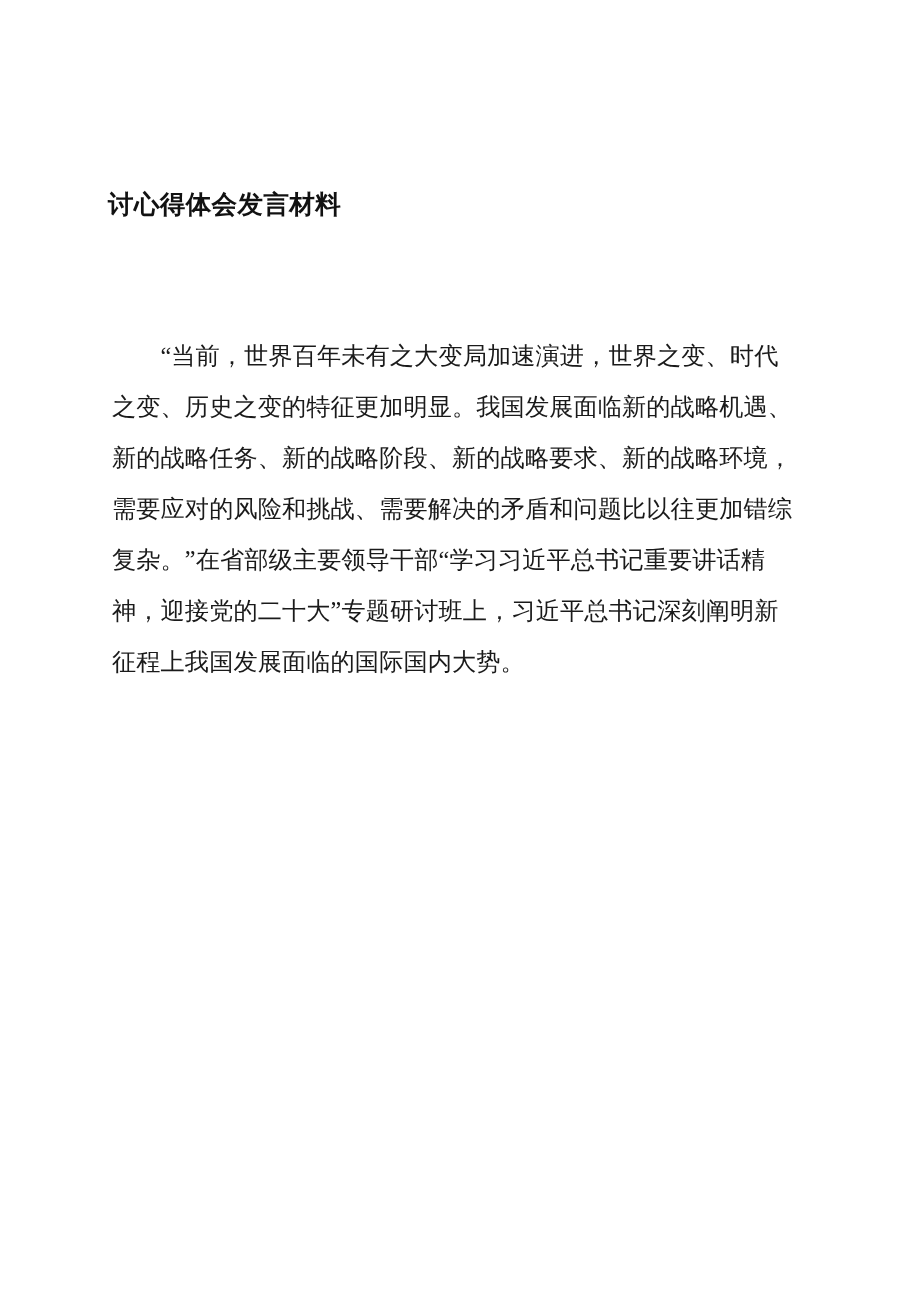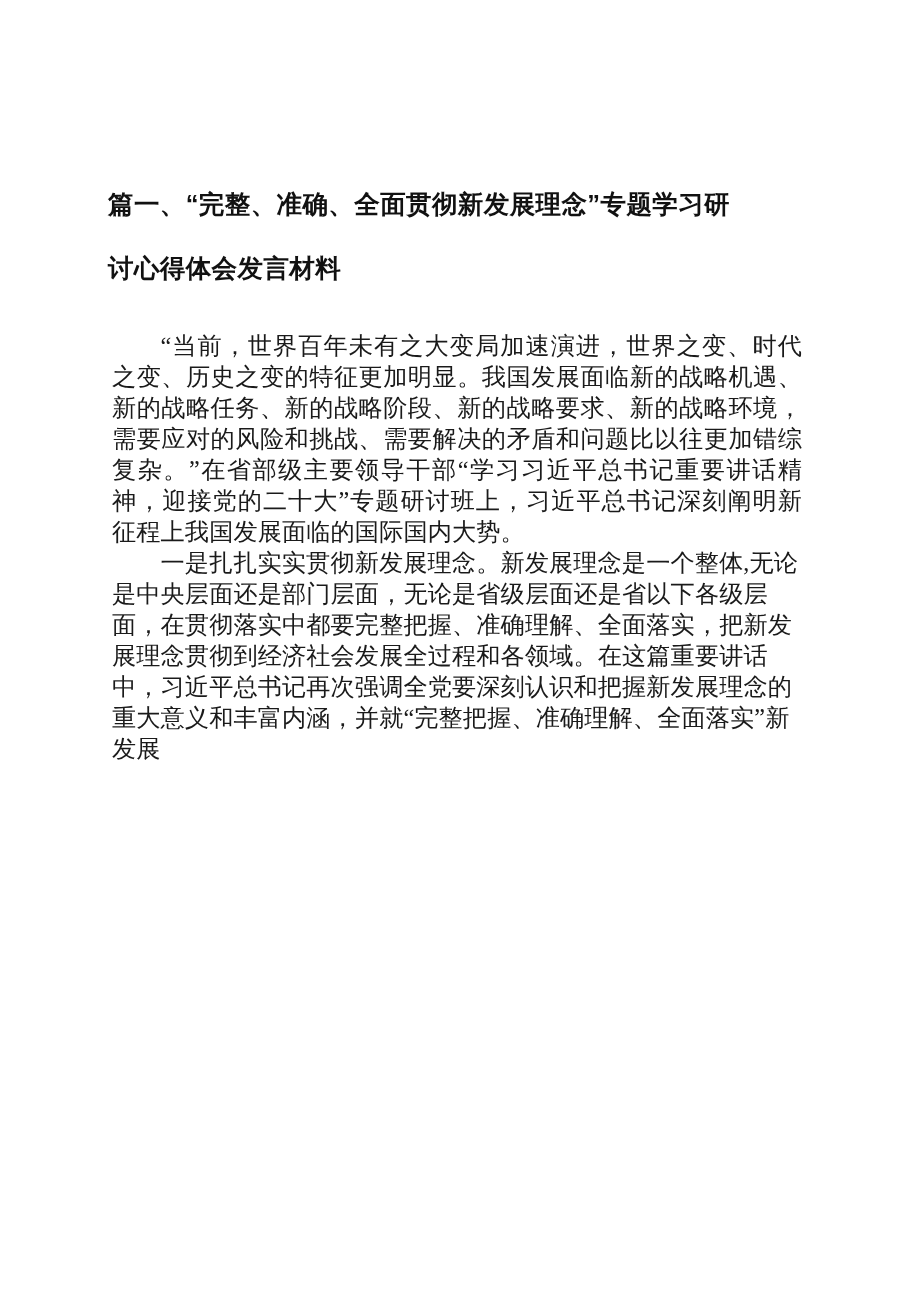--- a/index.html
+++ b/index.html
@@ -51,41 +51,39 @@
   #body-block {
     position: absolute;
     left: 112px;
     top: 330px;
     width: 690px;
   }
 
   .para {
     font-family: "Liberation Serif", "DejaVu Serif", serif;
     font-size: 24.2px;
-    line-height: 31px;
+    line-height: 51px;
     letter-spacing: 0.1px;
     text-align: justify;
     text-justify: inter-character;
     text-indent: 2em;
     margin: 0;
     color: #1a1a1a;
     word-break: break-all;
   }
   .para:last-child {
     text-align: left;
   }
 </style>
 </head>
 <body>
 
 <div id="page">
 
   <div id="title-block">
-    <div class="title-line first">篇一、“完整、准确、全面贯彻新发展理念”专题学习研</div>
     <div class="title-line second">讨心得体会发言材料</div>
   </div>
 
   <div id="body-block">
     <p class="para">“当前，世界百年未有之大变局加速演进，世界之变、时代之变、历史之变的特征更加明显。我国发展面临新的战略机遇、新的战略任务、新的战略阶段、新的战略要求、新的战略环境，需要应对的风险和挑战、需要解决的矛盾和问题比以往更加错综复杂。”在省部级主要领导干部“学习习近平总书记重要讲话精神，迎接党的二十大”专题研讨班上，习近平总书记深刻阐明新征程上我国发展面临的国际国内大势。</p>
-    <p class="para">一是扎扎实实贯彻新发展理念。新发展理念是一个整体,无论是中央层面还是部门层面，无论是省级层面还是省以下各级层面，在贯彻落实中都要完整把握、准确理解、全面落实，把新发展理念贯彻到经济社会发展全过程和各领域。在这篇重要讲话中，习近平总书记再次强调全党要深刻认识和把握新发展理念的重大意义和丰富内涵，并就“完整把握、准确理解、全面落实”新发展</p>
   </div>
 
 </div>
 
 </body></html>

